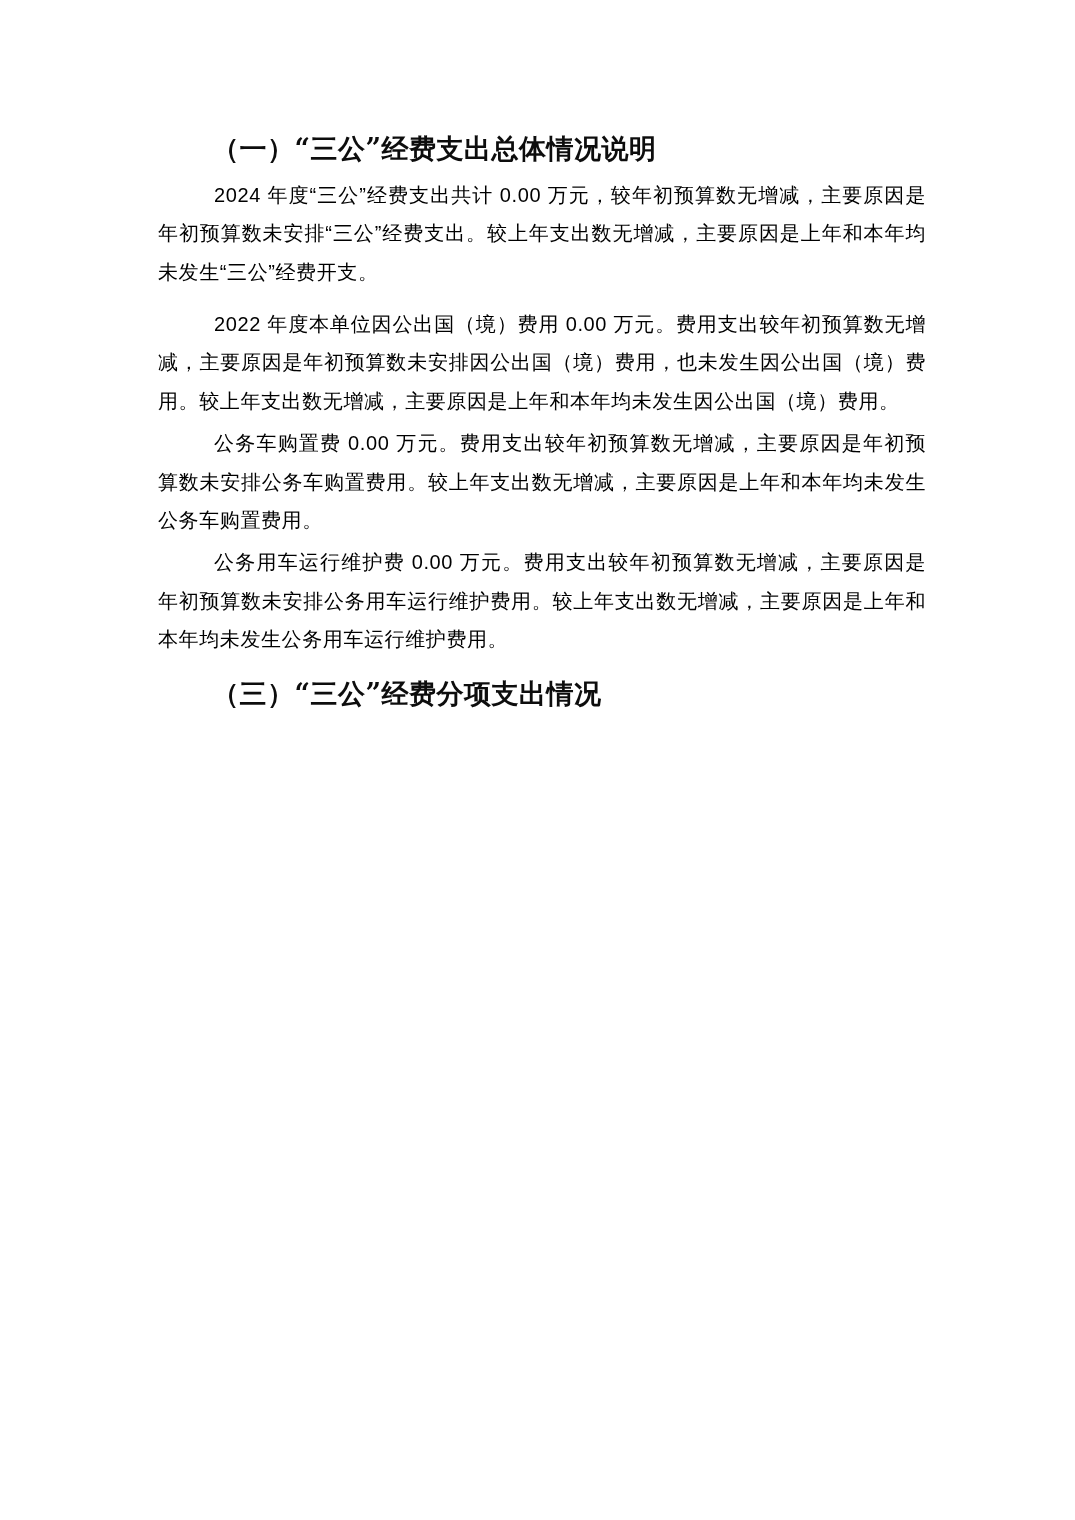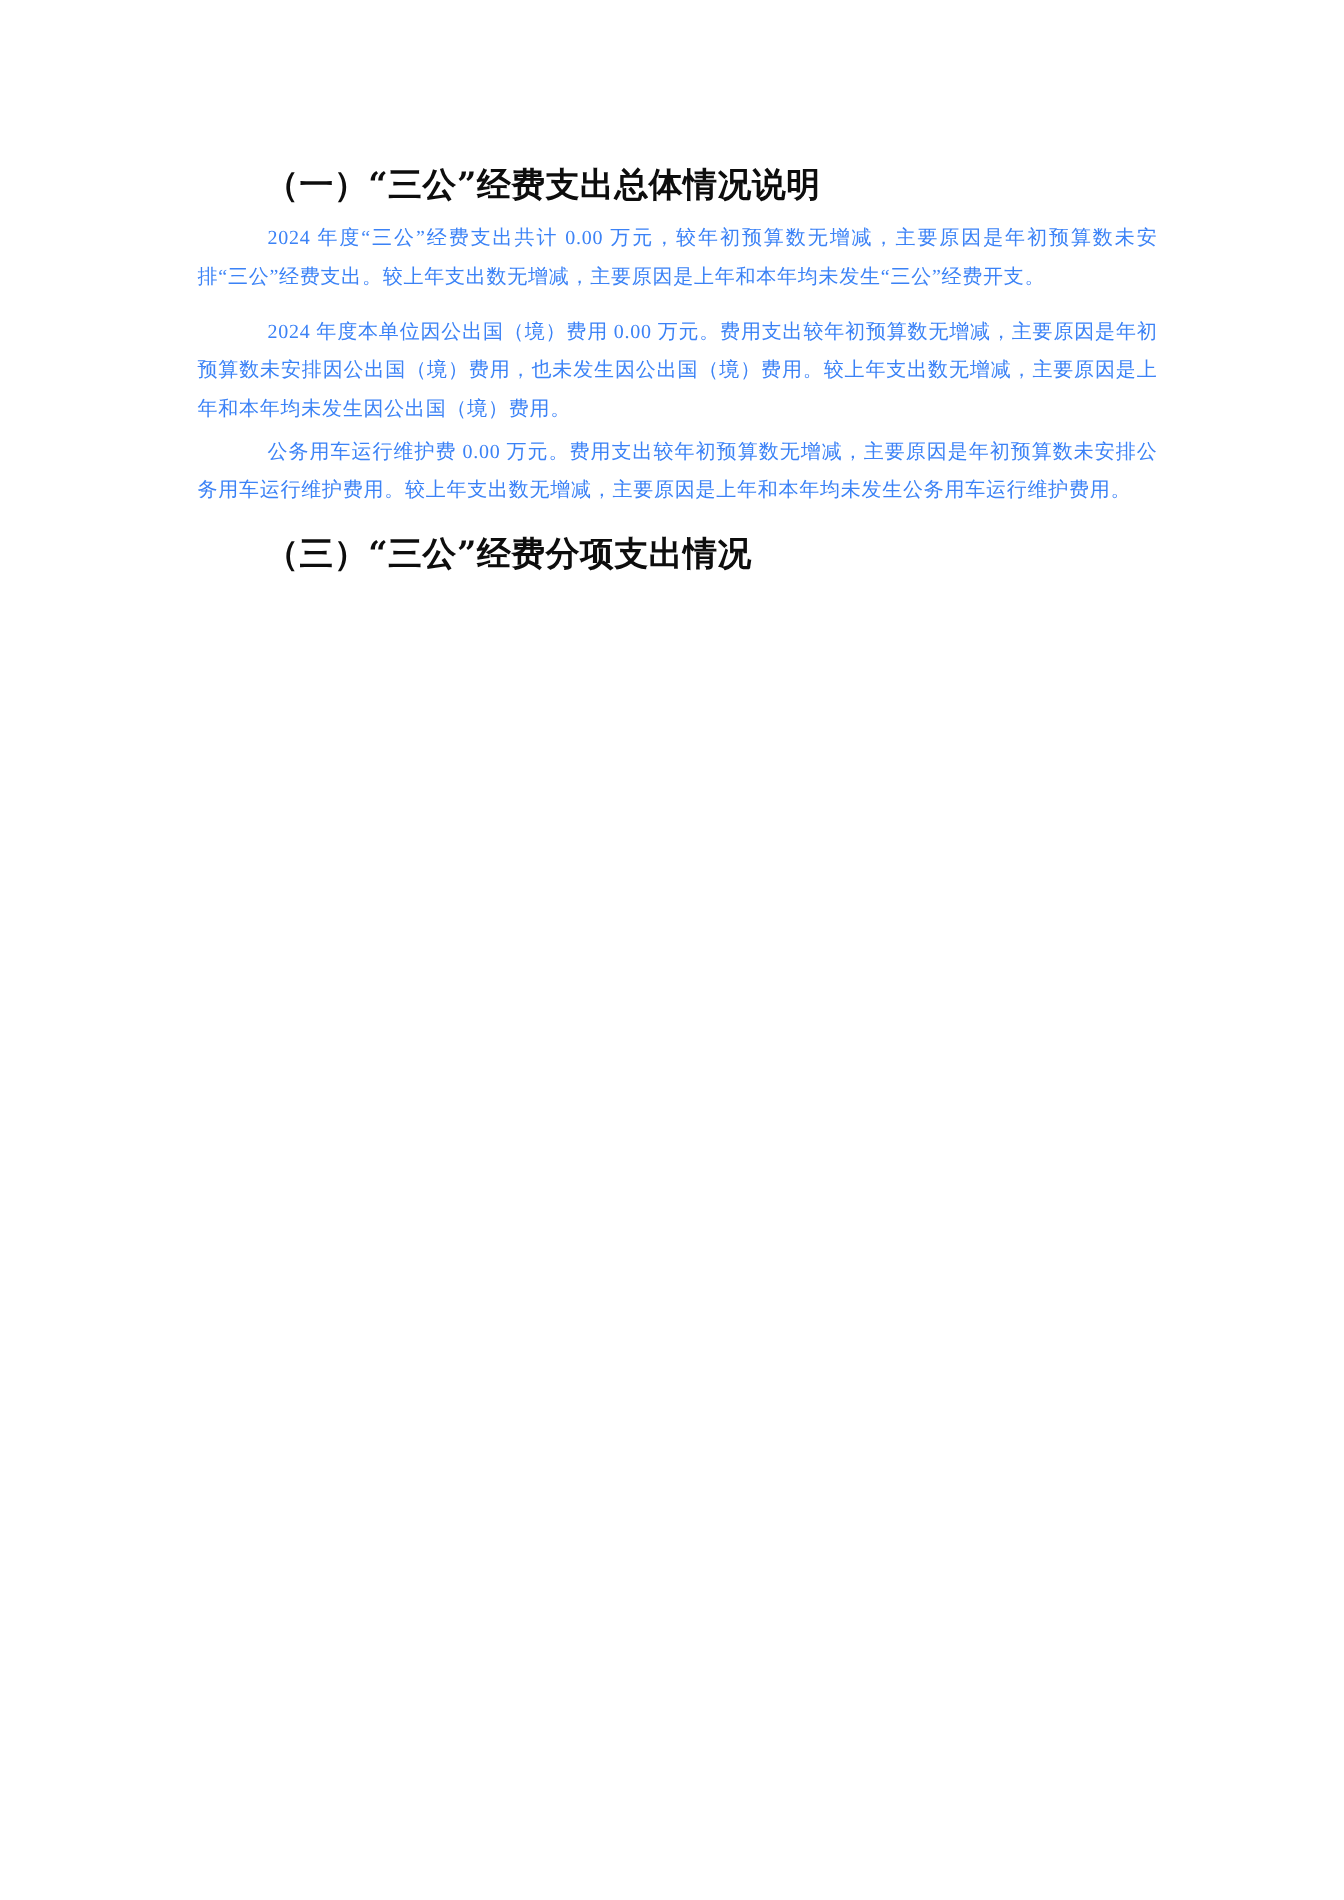--- a/index.html
+++ b/index.html
@@ -28,47 +28,48 @@
     font-family: "DejaVu Serif", "Liberation Serif", serif;
     font-weight: bold;
     font-size: 27px;
     line-height: 1.55;
     letter-spacing: 0.5px;
     margin: 0 0 6px 0;
     text-indent: 54px;
     color: #0d0d0d;
   }
   .para {
-    font-family: Liberation Serif, serif;
-    font-size: 16px;
+    font-family: Liberation Sans, sans-serif;
+    font-size: 20px;
     line-height: 1.92;
     letter-spacing: 0.6px;
     margin: 0 0 4px 0;
     text-indent: 56px;
     text-align: justify;
     text-justify: inter-ideograph;
-    color: #3b82f6;
+    color: #000000;
   }
   .spacer-sm { height: 10px; }
 </style>
 </head>
 <body>
 
 <div class="page">
   <div class="doc-body">
 
     <h2 class="heading">（一）“三公”经费支出总体情况说明</h2>
 
     <p class="para">2024 年度“三公”经费支出共计 0.00 万元，较年初预算数无增减，主要原因是年初预算数未安排“三公”经费支出。较上年支出数无增减，主要原因是上年和本年均未发生“三公”经费开支。</p>
 
     <div class="spacer-sm"></div>
 
 
-    <p class="para">2024 年度本单位因公出国（境）费用 0.00 万元。费用支出较年初预算数无增减，主要原因是年初预算数未安排因公出国（境）费用，也未发生因公出国（境）费用。较上年支出数无增减，主要原因是上年和本年均未发生因公出国（境）费用。</p>
+    <p class="para">2022 年度本单位因公出国（境）费用 0.00 万元。费用支出较年初预算数无增减，主要原因是年初预算数未安排因公出国（境）费用，也未发生因公出国（境）费用。较上年支出数无增减，主要原因是上年和本年均未发生因公出国（境）费用。</p>
 
+    <p class="para">公务车购置费 0.00 万元。费用支出较年初预算数无增减，主要原因是年初预算数未安排公务车购置费用。较上年支出数无增减，主要原因是上年和本年均未发生公务车购置费用。</p>
 
     <p class="para">公务用车运行维护费 0.00 万元。费用支出较年初预算数无增减，主要原因是年初预算数未安排公务用车运行维护费用。较上年支出数无增减，主要原因是上年和本年均未发生公务用车运行维护费用。</p>
 
 
     <div class="spacer-sm"></div>
 
     <h2 class="heading">（三）“三公”经费分项支出情况</h2>
 
   </div>
 </div>

